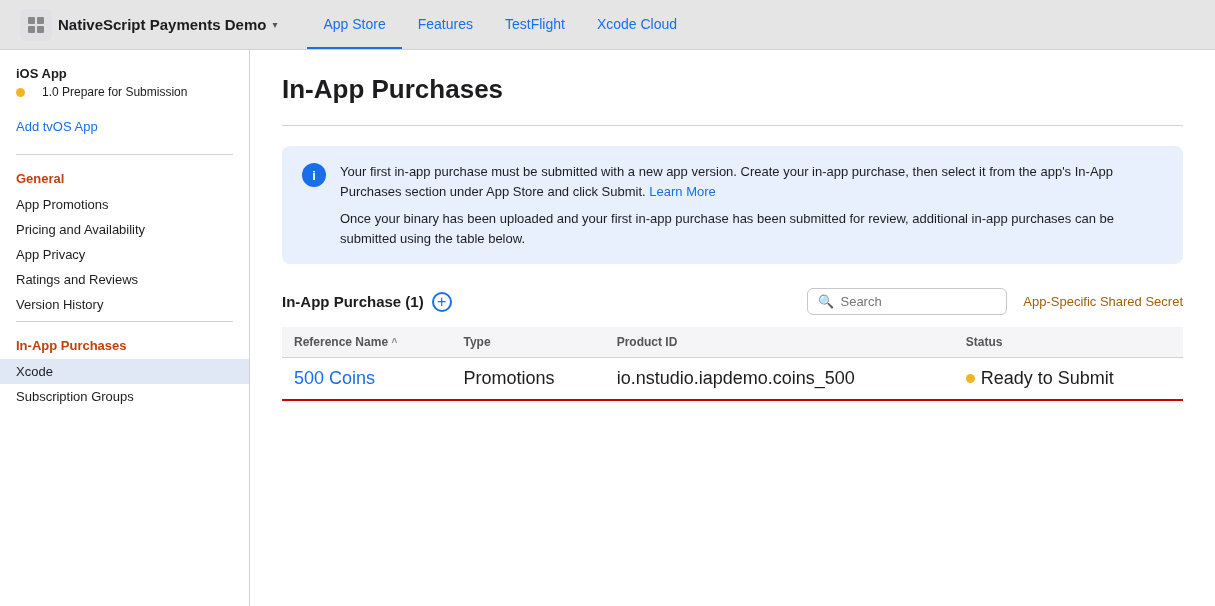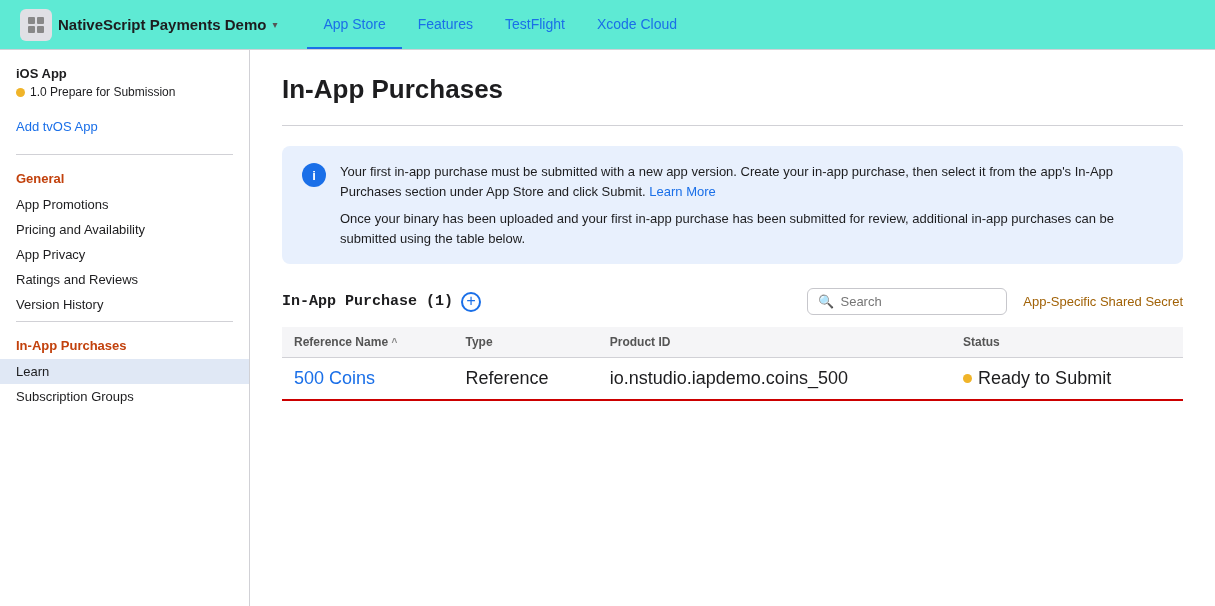--- a/index.html
+++ b/index.html
@@ -5,21 +5,21 @@
     * { box-sizing: border-box; margin: 0; padding: 0; }
     body { font-family: -apple-system, BlinkMacSystemFont, 'Helvetica Neue', Arial, sans-serif; font-size: 13px; color: #1d1d1f; background: #fff; }
 
     
     .top-nav {
       display: flex;
       align-items: center;
       padding: 0 20px;
       height: 50px;
       border-bottom: 1px solid #d1d1d6;
-      background: #5eead4;
+      background: #e5e5e5;
     }
     .app-title-area {
       display: flex;
       align-items: center;
       gap: 6px;
       margin-right: 30px;
     }
     .app-icon-placeholder {
       width: 32px;
       height: 32px;
@@ -86,21 +86,21 @@
     }
     .ios-app-label {
       font-size: 13px;
       font-weight: 700;
       color: #1d1d1f;
       margin-bottom: 4px;
     }
     .ios-version {
       display: flex;
       align-items: center;
-      gap: 5px;
+      gap: 17px;
       font-size: 12px;
       color: #1d1d1f;
     }
     .status-dot-yellow {
       width: 9px;
       height: 9px;
       border-radius: 50%;
       background: #f0b429;
       display: inline-block;
       flex-shrink: 0;
@@ -203,21 +203,20 @@
       justify-content: space-between;
       margin-bottom: 12px;
     }
     .table-title {
       font-size: 15px;
       font-weight: 600;
       color: #1d1d1f;
       display: flex;
       align-items: center;
       gap: 8px;
-      font-family: Liberation Mono, monospace;
     }
     .add-btn {
       width: 20px;
       height: 20px;
       border-radius: 50%;
       border: 2px solid #1a6fe8;
       color: #1a6fe8;
       font-size: 16px;
       display: flex;
       align-items: center;
@@ -345,21 +344,21 @@
     <div class="sidebar-group-label">General</div>
     <div class="sidebar-item">App Promotions</div>
     <div class="sidebar-item">Pricing and Availability</div>
     <div class="sidebar-item">App Privacy</div>
     <div class="sidebar-item">Ratings and Reviews</div>
     <div class="sidebar-item">Version History</div>
 
     <div class="sidebar-divider"></div>
 
     <div class="sidebar-group-label sidebar-group-iap">In-App Purchases</div>
-    <div class="sidebar-item active">Learn</div>
+    <div class="sidebar-item active">Xcode</div>
     <div class="sidebar-item">Subscription Groups</div>
   </div>
 
   <div class="main-content">
     <h1 class="page-title">In-App Purchases</h1>
     <div class="divider"></div>
 
     <div class="info-box">
       <div class="info-icon">i</div>
       <div class="info-text">
@@ -398,21 +397,21 @@
           <th>Type</th>
           <th>Product ID</th>
           <th>Status</th>
         </tr>
       </thead>
       <tbody>
         <tr>
           <td>
             <span class="cell-link">500 Coins</span>
           </td>
-          <td>Reference</td>
+          <td>Promotions</td>
           <td>io.nstudio.iapdemo.coins_500</td>
           <td>
             <div class="status-cell">
               <span class="status-dot-yellow"></span>
               <span>Ready to Submit</span>
             </div>
           </td>
         </tr>
       </tbody>
     </table>

